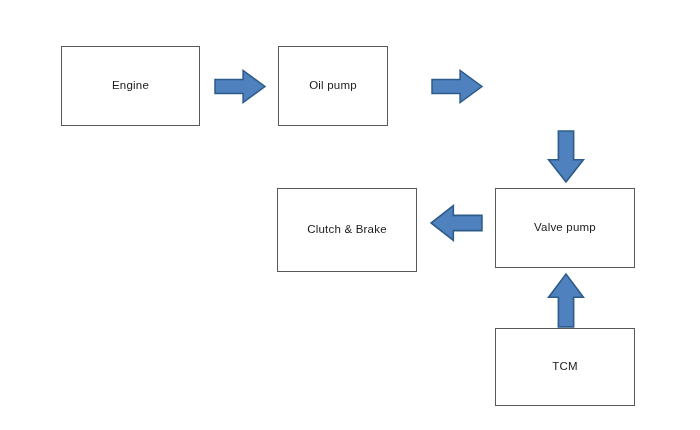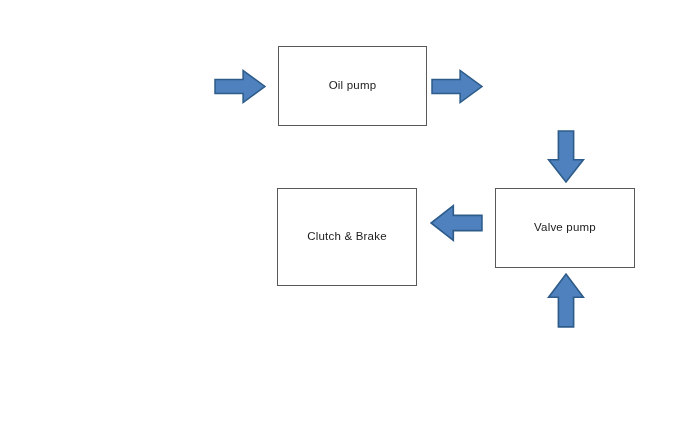--- a/index.html
+++ b/index.html
@@ -41,51 +41,57 @@
     position: absolute;
   }
   .arrow svg {
     display: block;
     width: 100%;
     height: 100%;
     overflow: visible;
   }
   
   #node-engine       { left: 61px;  top: 46px;  width: 139px; height: 80px; }
-  #node-oil-pump     { left: 278px; top: 46px;  width: 149px; height: 80px; }
+  #node-oil-pump     { left: 278px; top: 46px;  width: 110px; height: 80px; }
   #node-oil-filter   { left: 494px; top: 46px;  width: 141px; height: 80px; }
-  #node-clutch-brake { left: 277px; top: 188px; width: 140px; height: 98px; align-items: center; }
+  #node-clutch-brake { left: 277px; top: 188px; width: 140px; height: 84px; align-items: center; }
   #node-valve-body   { left: 495px; top: 188px; width: 140px; height: 80px; }
   #node-tcm          { left: 495px; top: 328px; width: 140px; height: 78px; }
   
   #arrow-engine-to-oil-pump      { left: 214px; top: 69px;  width: 52px; height: 35px; }
   #arrow-oil-pump-to-oil-filter  { left: 431px; top: 69px;  width: 52px; height: 35px; }
   #arrow-oil-filter-to-valve-body{ left: 547px; top: 130px; width: 38px; height: 53px; }
   #arrow-valve-body-to-clutch    { left: 430px; top: 204px; width: 53px; height: 38px; }
   #arrow-tcm-to-valve-body       { left: 547px; top: 273px; width: 38px; height: 55px; }
 </style>
 </head>
 <body>
 
 <div id="canvas">
 
+  <div class="node" id="node-engine">
+    <span class="node-label">Engine</span>
+  </div>
 
   <div class="node" id="node-oil-pump">
     <span class="node-label">Oil pump</span>
   </div>
 
 
   <div class="node" id="node-clutch-brake">
     <span class="node-label">Clutch &amp; Brake</span>
   </div>
 
   <div class="node" id="node-valve-body">
     <span class="node-label">Valve pump</span>
   </div>
 
+  <div class="node" id="node-tcm">
+    <span class="node-label">TCM</span>
+  </div>
 
   <div class="arrow" id="arrow-engine-to-oil-pump">
     <svg viewBox="0 0 100 70" preserveAspectRatio="none">
       <polygon points="2,21 56,21 56,3 98,35 56,67 56,49 2,49" fill="#4E81BD" stroke="#2E5C8A" stroke-width="3" stroke-linejoin="miter"></polygon>
     </svg>
   </div>
 
   <div class="arrow" id="arrow-oil-pump-to-oil-filter">
     <svg viewBox="0 0 100 70" preserveAspectRatio="none">
       <polygon points="2,21 56,21 56,3 98,35 56,67 56,49 2,49" fill="#4E81BD" stroke="#2E5C8A" stroke-width="3" stroke-linejoin="miter"></polygon>

